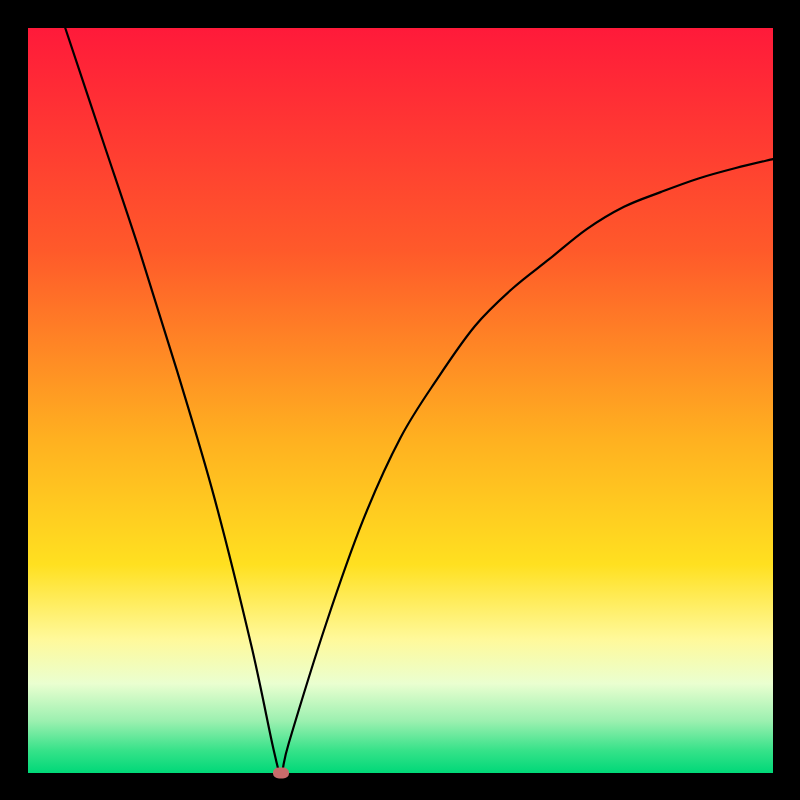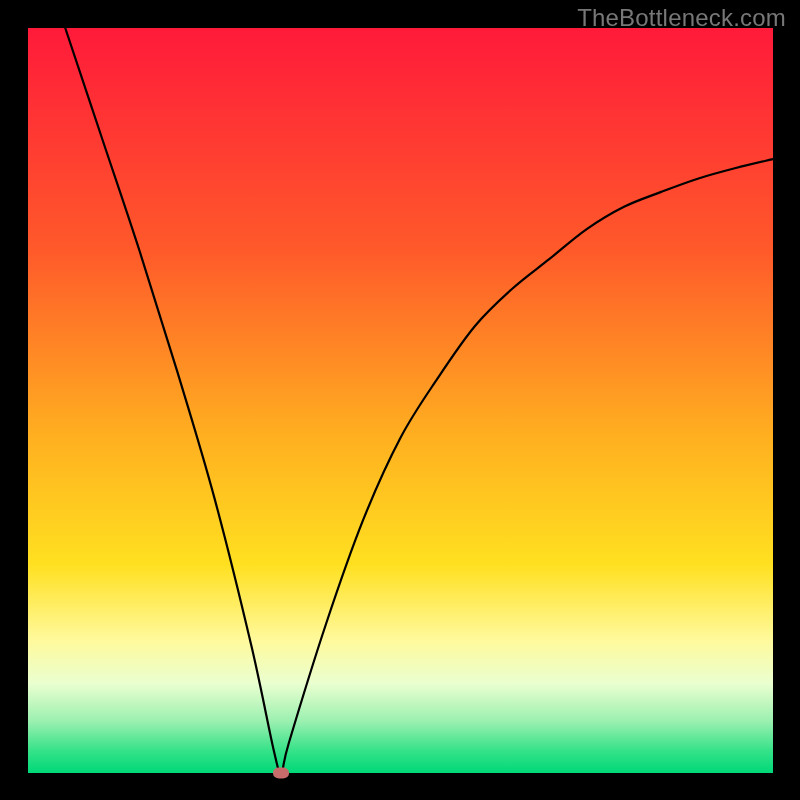--- a/index.html
+++ b/index.html
@@ -62,14 +62,13 @@
         </linearGradient>
     </defs>
 
     <rect id="plot-bg" fill="url(#bg-grad)" x="28" y="28" width="745" height="745"></rect>
 
     <path id="curve-path" fill="none" stroke="#000" stroke-width="2.2" stroke-linejoin="round" stroke-linecap="round" d="M 65.25 28.00 C 71.46 46.63, 90.08 102.50, 102.50 139.75 C 114.92 177.00, 127.33 213.01, 139.75 251.50 C 152.17 289.99, 164.58 329.72, 177.00 370.70 C 189.42 411.68, 201.83 451.41, 214.25 497.35 C 226.67 543.29, 241.57 604.13, 251.50 646.35 C 261.43 688.57, 268.88 729.54, 273.85 750.65 C 278.82 771.76, 278.82 774.24, 281.30 773.00 C 283.78 771.76, 281.30 768.03, 288.75 743.20 C 296.20 718.37, 313.58 661.25, 326.00 624.00 C 338.42 586.75, 350.83 550.74, 363.25 519.70 C 375.67 488.66, 388.08 461.34, 400.50 437.75 C 412.92 414.16, 425.33 396.77, 437.75 378.15 C 450.17 359.52, 462.58 340.90, 475.00 326.00 C 487.42 311.10, 499.83 299.93, 512.25 288.75 C 524.67 277.57, 537.08 268.88, 549.50 258.95 C 561.92 249.02, 574.33 237.84, 586.75 229.15 C 599.17 220.46, 611.58 213.01, 624.00 206.80 C 636.42 200.59, 648.83 196.62, 661.25 191.90 C 673.67 187.18, 686.08 182.46, 698.50 178.49 C 710.92 174.52, 723.33 171.29, 735.75 168.06 C 748.17 164.83, 766.79 160.61, 773.00 159.12"></path>
   </svg>
 
   <div id="min-marker" class="marker" style="left: 281.3px; top: 773px;"></div>
 
-  <div class="watermark">TheBottleneck.com</div>
 </div>
 
 </body></html>

